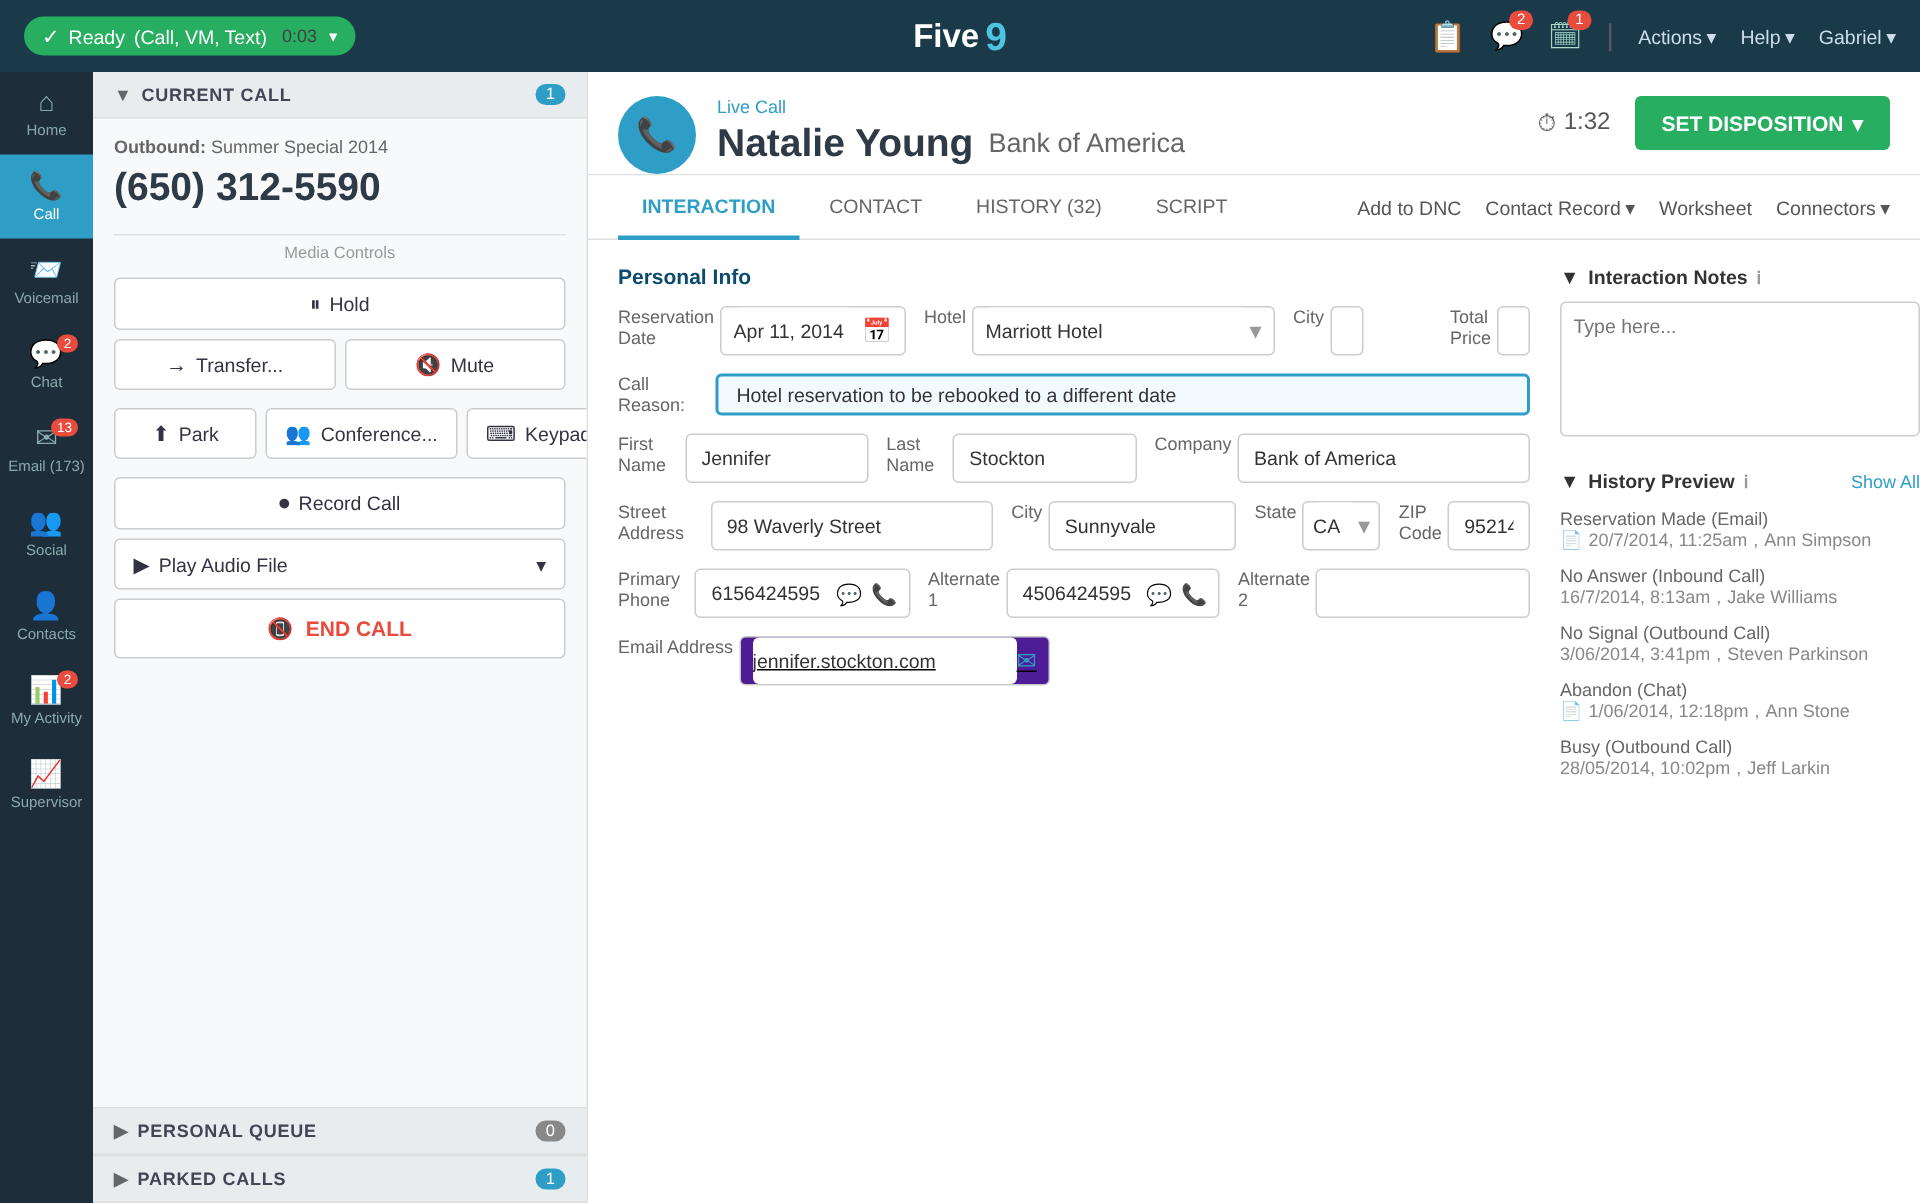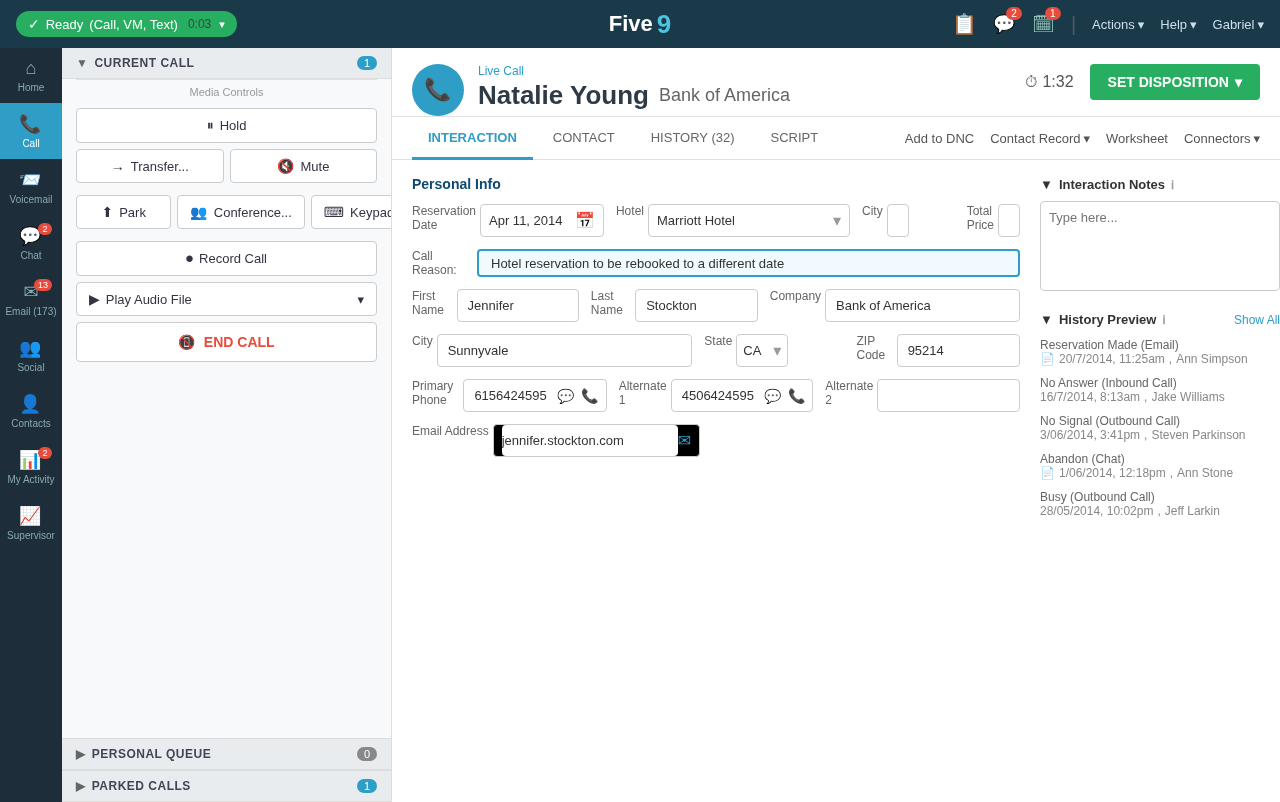--- a/index.html
+++ b/index.html
@@ -343,20 +343,27 @@
   <div class="sidebar">
 
     <div class="section-header">
       <div class="section-header-title">
         <span class="chevron">▼</span>
         <span>CURRENT CALL</span>
       </div>
       <span class="section-badge">1</span>
     </div>
 
+    <div class="call-info">
+      <div class="call-outbound">
+        <strong>Outbound:</strong>
+        <span>Summer Special 2014</span>
+      </div>
+      <div class="call-number">(650) 312-5590</div>
+    </div>
 
     <div class="media-controls-label">Media Controls</div>
 
     <div class="controls-area">
       <button class="btn-control">
         <span class="btn-icon">⏸</span>
         <span>Hold</span>
       </button>
       <div class="btn-row">
         <button class="btn-control btn-half">
@@ -506,20 +513,24 @@
             <label class="form-label">Last Name</label>
             <input class="form-input" style="width: 100%;" value="Stockton">
           </div>
           <div class="form-group" style="flex:1.5;">
             <label class="form-label">Company</label>
             <input class="form-input" style="width: 100%;" value="Bank of America">
           </div>
         </div>
 
         <div class="form-row">
+          <div class="form-group" style="flex:2;">
+            <label class="form-label">Street Address</label>
+            <input class="form-input" style="width: 100%;" value="98 Waverly Street">
+          </div>
           <div class="form-group" style="flex:1.2;">
             <label class="form-label">City</label>
             <input class="form-input" style="width: 100%;" value="Sunnyvale">
           </div>
           <div class="form-group" style="flex:0.6;">
             <label class="form-label">State</label>
             <div style="display:flex;align-items:center;border:1px solid #ccc;border-radius:4px;background:white;padding:0 6px;">
               <input class="form-input" style="border: none; padding: 8px 0px; flex: 1 1 0%; width: 30px;" value="CA">
               <span style="color:#999;">▾</span>
             </div>
@@ -553,21 +564,21 @@
           </div>
           <div class="form-group" style="flex:1;">
             <label class="form-label">Alternate 2</label>
             <input class="form-input" style="width: 100%;" value="">
           </div>
         </div>
 
         <div class="form-row">
           <div class="form-group" style="flex:1;max-width:320px;">
             <label class="form-label">Email Address</label>
-            <div style="display:flex;align-items:center;border:1px solid #ccc;border-radius:4px;background:#000000;padding:0 8px;">
+            <div style="display:flex;align-items:center;border:1px solid #ccc;border-radius:4px;background:#4c1d95;padding:0 8px;text-decoration:underline;">
               <input class="form-input" style="border: none; padding: 8px 0px; flex: 1 1 0%;" value="jennifer.stockton.com">
               <span style="color:#2e9ec7;">✉</span>
             </div>
           </div>
         </div>
       </div>
 
       <div class="right-panel">
 
         <div class="panel-section">

